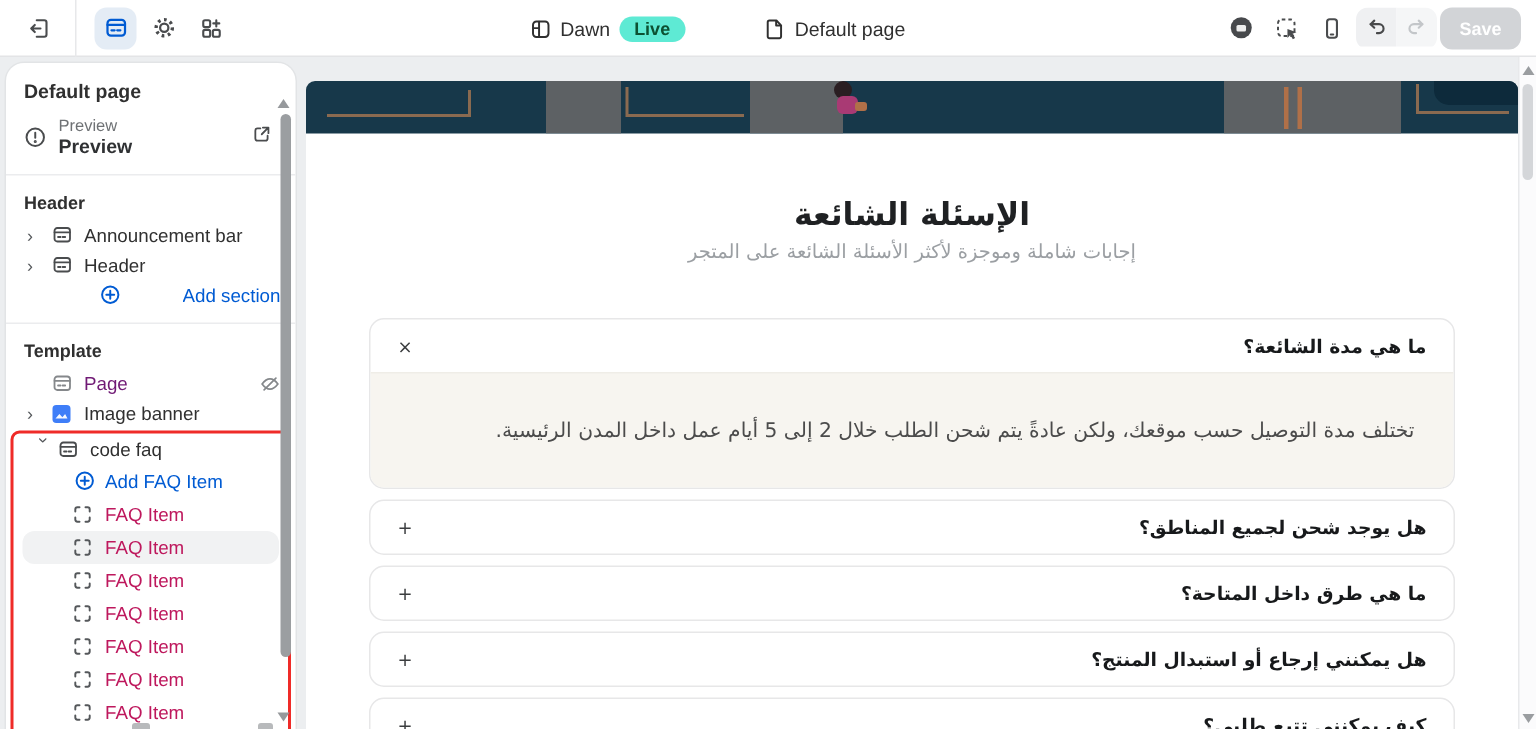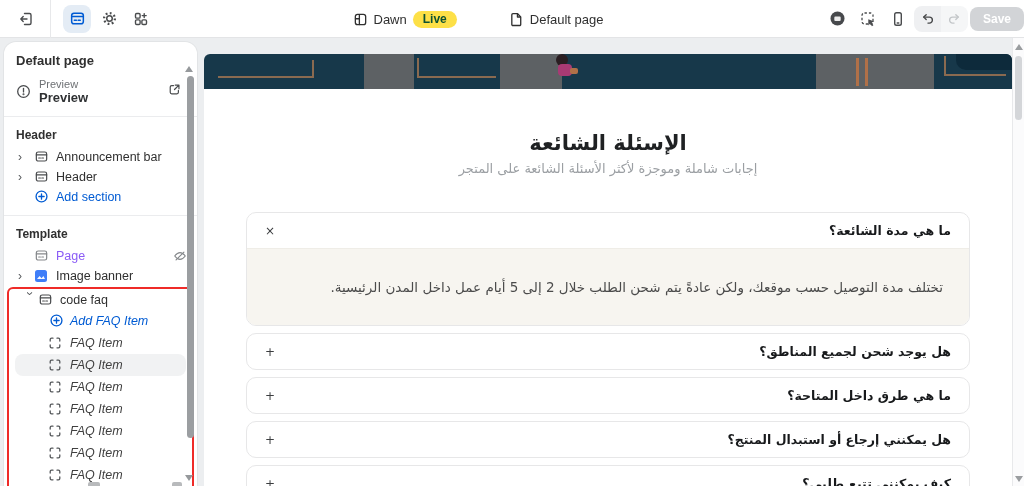--- a/index.html
+++ b/index.html
@@ -11,23 +11,23 @@
   .topbar { position:absolute; top:0; left:0; right:0; height:38px; background:#fff;
             border-bottom:1px solid #e3e4e6; display:flex; align-items:center; z-index:5; }
   .tb-left { display:flex; align-items:center; gap:4px; padding-left:12px; height:100%; }
   .icon-btn { width:28px; height:28px; border-radius:8px; display:flex; align-items:center;
               justify-content:center; color:#4a4c4e; cursor:pointer; }
   .icon-btn.active { background:#e4ecf5; color:#005bd3; }
   .tb-divider { width:1px; height:38px; background:#e7e8ea; margin:0 8px 0 6px; }
   .tb-center { position:absolute; left:0; right:0; top:0; height:38px; display:flex;
                align-items:center; justify-content:center; gap:52px; transform:translateX(-34px); }
   .tb-group { display:flex; align-items:center; gap:6px; font-size:13px; color:#303030; }
-  .live-badge { background:#fde047; color:#0c5132; font-size:12px; font-weight:600;
+  .live-badge { background:#5eead4; color:#0c5132; font-size:12px; font-weight:600;
                 padding:1px 10px 2px; border-radius:10px; }
-  .tb-right { margin-left:auto; display:flex; align-items:center; gap:2px; }
+  .tb-right { margin-left:auto; display:flex; gap:2px; padding-right:10px; }
   .undo-redo { display:flex; border-radius:8px; overflow:hidden; }
   .ur-half { width:27px; height:26px; display:flex; align-items:center; justify-content:center; }
   .ur-half.undo { background:#eff0f2; color:#48494b; }
   .ur-half.redo { background:#f5f6f7; color:#c3c6c9; }
   .save-btn { background:#d2d4d7; color:#fff; font-size:12px; font-weight:600;
               padding:5px 13px; border-radius:8px; border:none; }
 
   
   .sidebar { position:absolute; left:4px; top:42px; width:193px; bottom:0; background:#fff;
              border-radius:12px 12px 0 0; box-shadow:0 0 0 1px rgba(0,0,0,0.04);
@@ -39,29 +39,29 @@
   .sb-preview .big { font-size:13px; font-weight:700; color:#2f3133; }
   .sb-ext { position:absolute; right:16px; top:8px; color:#4a4c4e; }
   .sb-sep { height:1px; background:#ebecee; }
   .sb-label { font-size:12px; font-weight:700; padding:11px 12px 5px; color:#303030; }
   .row { display:flex; align-items:center; height:20px; padding:0 6px 0 10px; margin:0 4px;
          border-radius:8px; cursor:pointer; white-space:nowrap; }
   .chev { width:15px; font-size:12px; color:#54575a; flex:none; }
   .chev.down { transform:rotate(90deg) translateX(-1px); width:15px; }
   .row .ric { width:16px; margin-right:7px; flex:none; display:flex; justify-content:center; color:#4a4c4e; }
   .row .lbl { font-size:12.5px; color:#303030; overflow:hidden; text-overflow:ellipsis; }
-  .row .lbl.muted { color:#8b5cf6;text-align:right; }
+  .row .lbl.muted { color:#701a75;text-align:right; }
   .row .lbl.blue { color:#005bd3; }
   .row .right-ic { margin-left:auto; color:#85888b; }
   .sel-box { border:2px solid #ef2b28; border-radius:6px; margin:1px 3px 0; padding:1px 0 2px; }
   .faq-row { display:flex; align-items:center; height:22px; padding:0 6px 0 34px; margin:0 6px;
-             border-radius:8px; cursor:pointer;font-style:italic; }
+             border-radius:8px; cursor:pointer; }
   .faq-row.active { background:#f1f2f3; }
   .faq-row .ric { width:14px; margin-right:7px; flex:none; color:#55585b; }
-  .faq-row .lbl { font-size:12.5px; color:#404040; }
+  .faq-row .lbl { font-size:12.5px; color:#be185d; }
   .sb-frag { position:absolute; bottom:0; height:4px; background:#b8babc; border-radius:2px 2px 0 0; }
 
   .sb-scroll-up { position:absolute; right:4px; top:24px; width:0; height:0;
                   border-left:4px solid transparent; border-right:4px solid transparent;
                   border-bottom:6px solid #96999c; }
   .sb-thumb { position:absolute; right:3px; top:34px; width:7px; height:362px;
               background:#9b9ea1; border-radius:4px; }
   .sb-scroll-down { position:absolute; right:4px; bottom:5px; width:0; height:0;
                     border-left:4px solid transparent; border-right:4px solid transparent;
                     border-top:6px solid #96999c; }
@@ -258,21 +258,21 @@
     <span class="ric">
       <svg width="15" height="15" viewBox="0 0 16 16" fill="none" stroke="currentColor" stroke-width="1.3" stroke-linecap="round">
         <rect x="2.5" y="3.2" width="11" height="9.6" rx="2"></rect>
           <line x1="2.5" y1="6.3" x2="13.5" y2="6.3"></line>
         <line x1="5" y1="9.6" x2="11" y2="9.6" stroke-dasharray="1.8 1.5"></line>
       </svg>
     </span>
     <span class="lbl">Header</span>
   </div>
 
-  <div class="row" style="color:#005bd3;">
+  <div class="row" style="color:#005bd3;justify-content:space-between;">
     <span class="chev"></span>
     <span class="ric" style="color:#005bd3;">
       <svg width="15" height="15" viewBox="0 0 16 16" fill="none" stroke="currentColor" stroke-width="1.4" stroke-linecap="round">
         <circle cx="8" cy="8" r="5.8"></circle>
           <path d="M8 5.2v5.6M5.2 8h5.6"></path>
       </svg>
     </span>
     <span class="lbl blue">Add section</span>
   </div>
 

